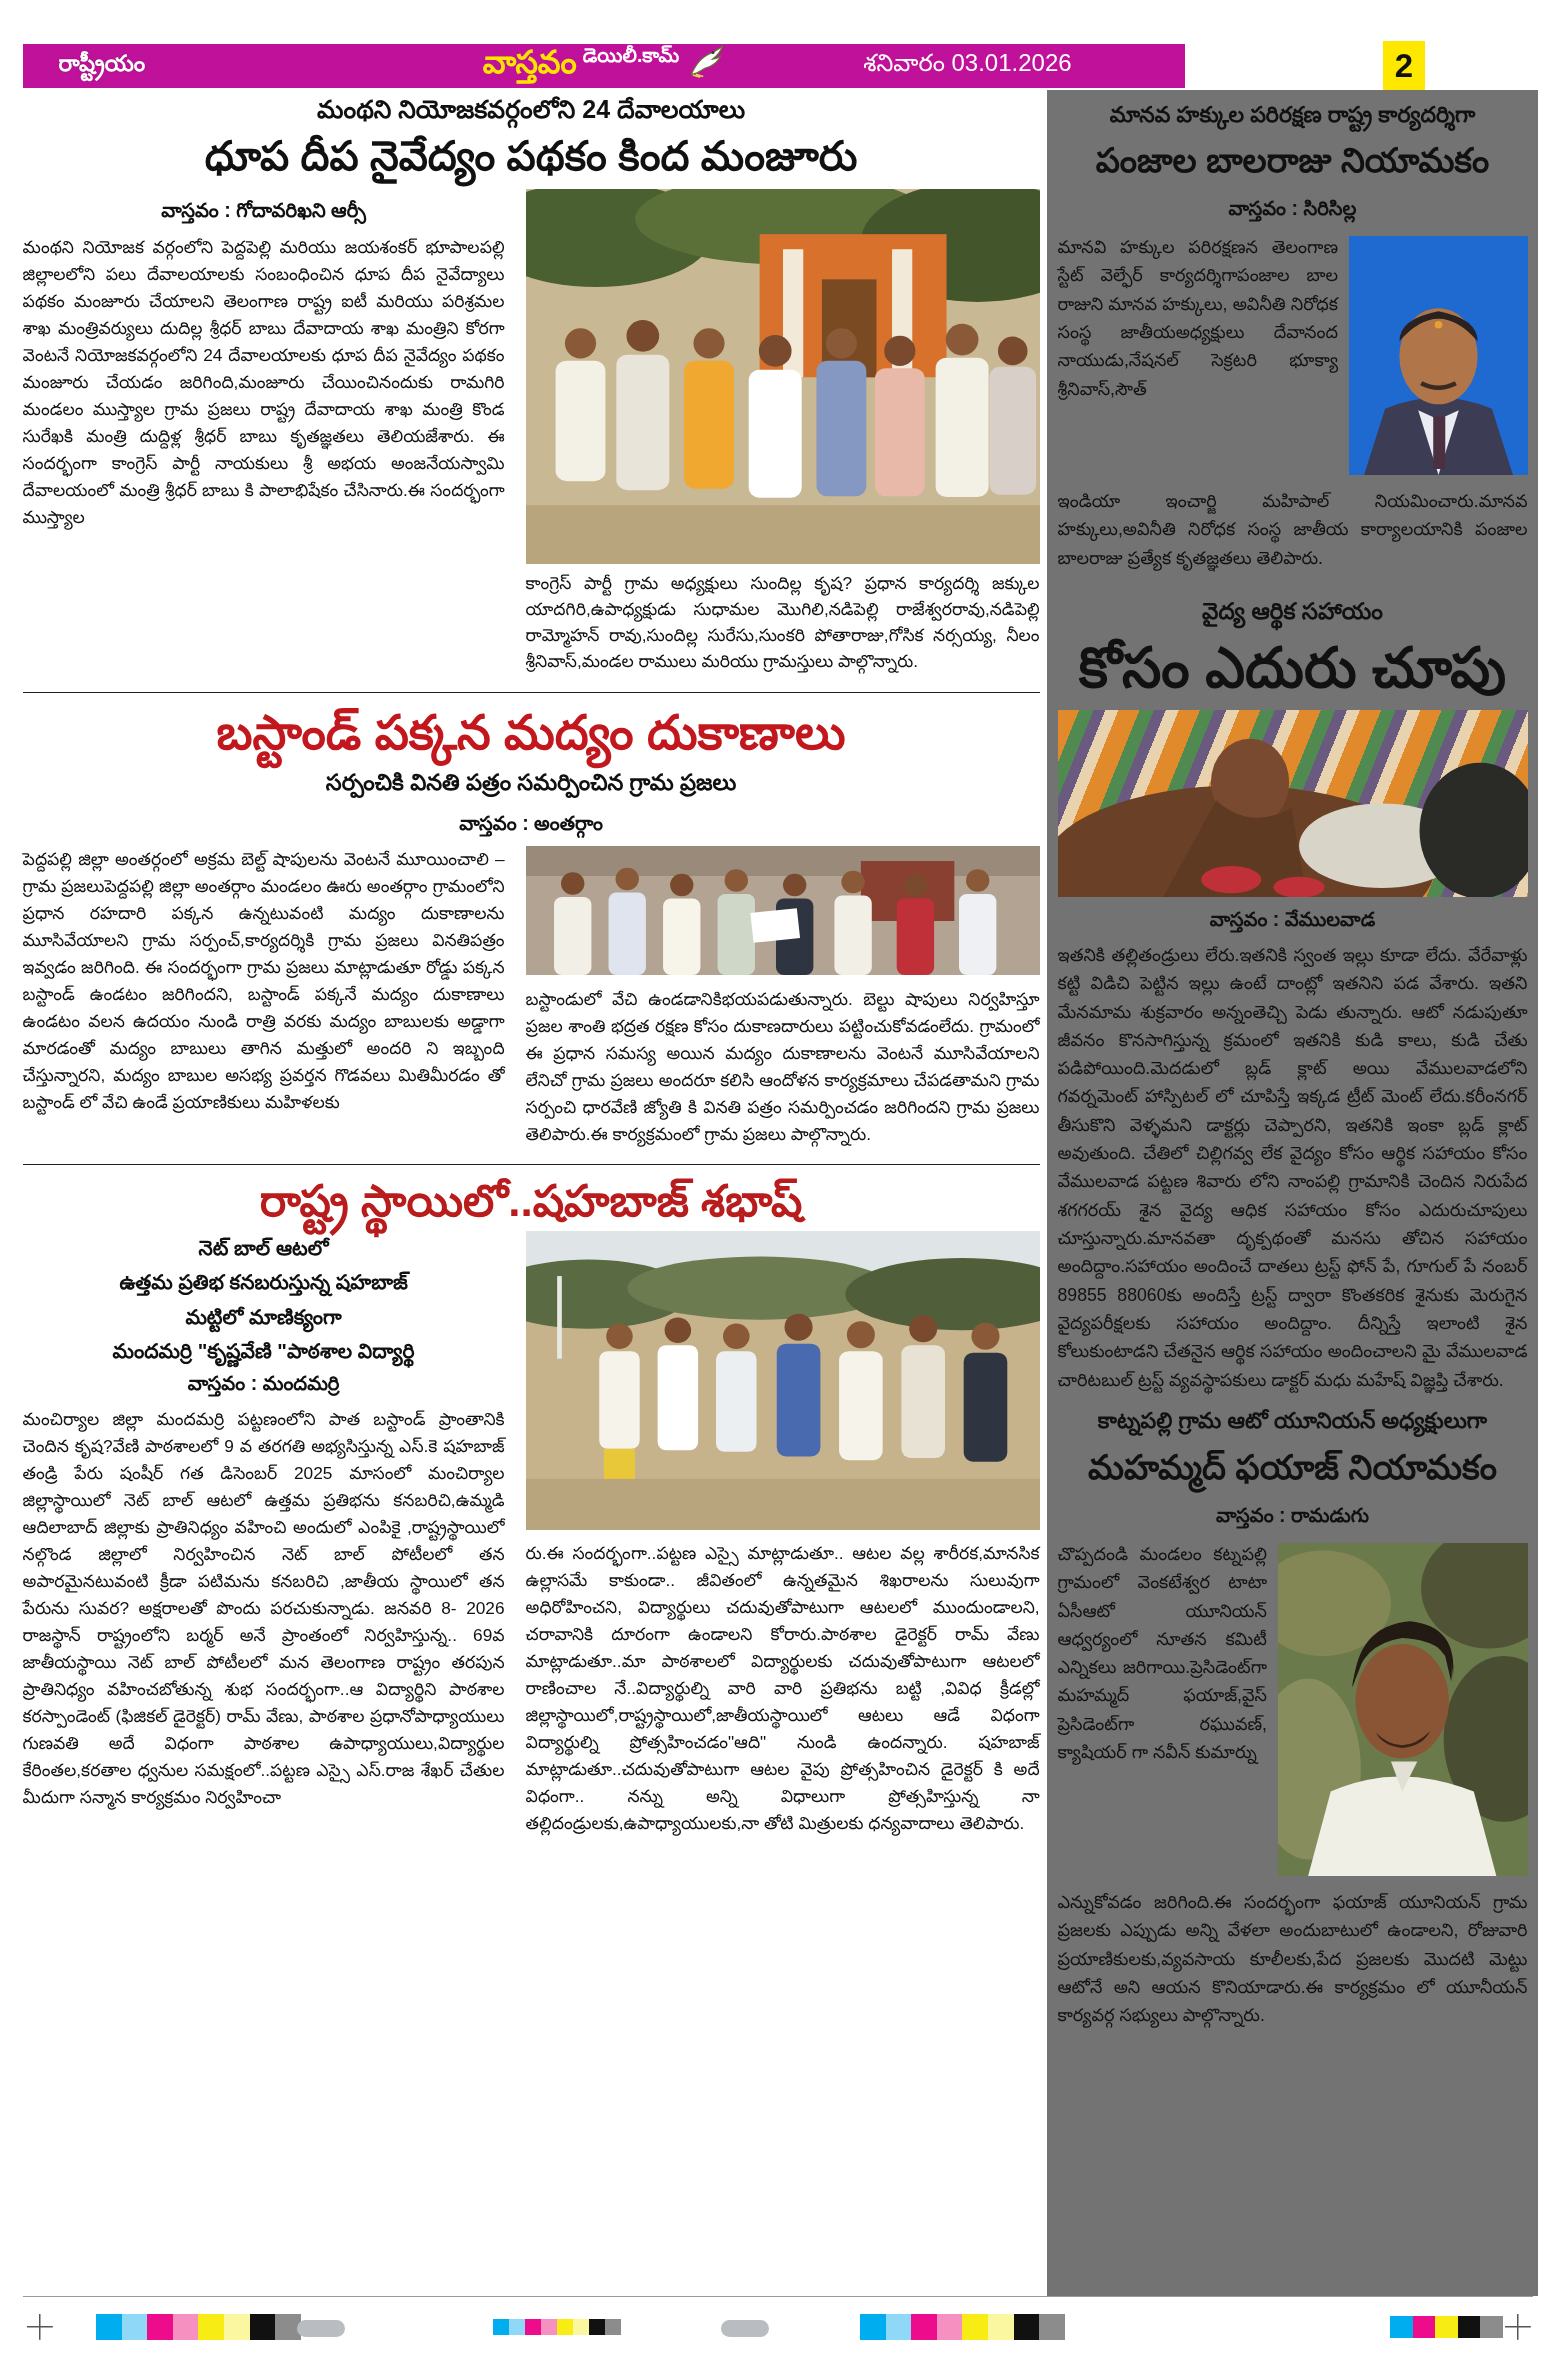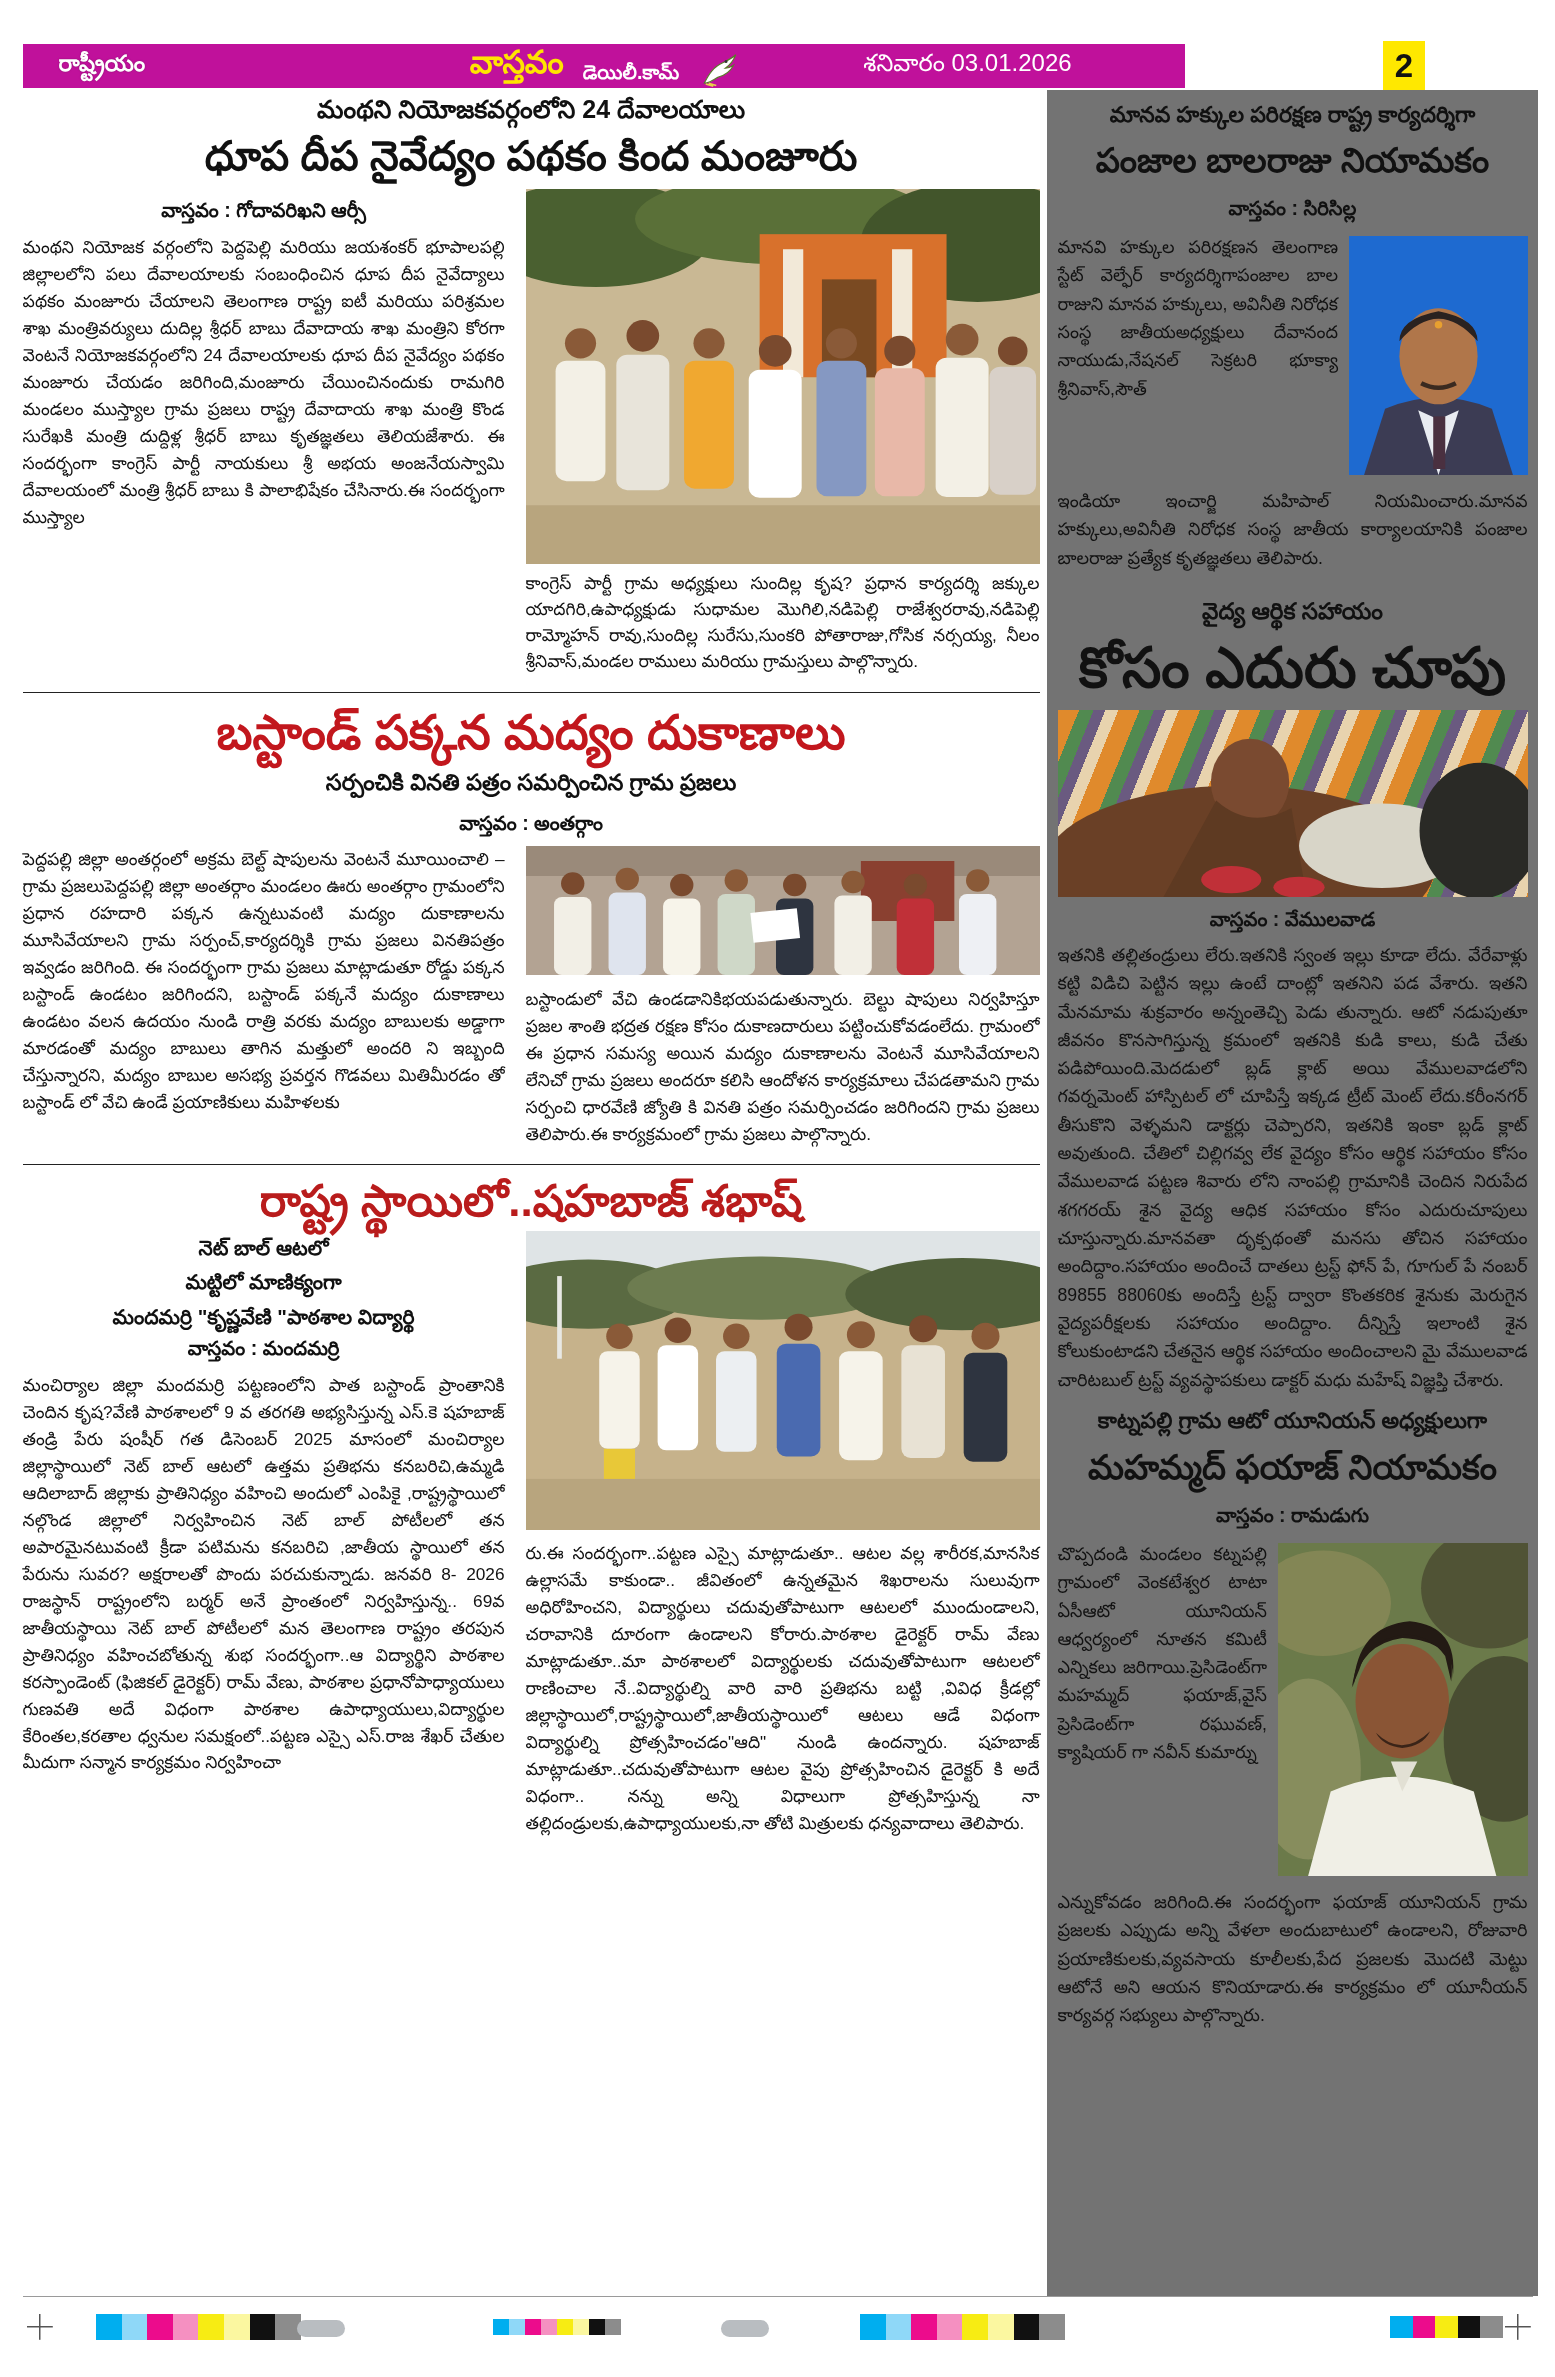--- a/index.html
+++ b/index.html
@@ -4,21 +4,21 @@
 <style>
   html,body{margin:0;padding:0;background:#e9e9e9;}
   .page{position:relative;width:1555px;height:2377px;background:#ffffff;margin:0 auto;
         font-family:"Liberation Sans", sans-serif;color:#111;overflow:hidden;}
 
   
   .topbar{position:absolute;left:22.6px;top:44px;width:1162px;height:44px;background:#c0119b;
           display:flex;align-items:center;}
   .topbar .section{margin-left:36px;font-size:22.6px;font-weight:bold;color:#fff;text-shadow:0 0 1.5px #7a0b63;}
   .brandwrap{position:absolute;left:50%;top:0;height:100%;transform:translateX(-50%);
-             display:flex;align-items:flex-end;gap:19px;white-space:nowrap;}
+             display:flex;align-items:flex-start;gap:6px;white-space:nowrap;}
   .brand{font-size:32px;font-weight:bold;color:#ffe400;}
   .brand-suffix{font-size:19.6px;font-weight:bold;color:#ffffff;}
   .bird{width:39px;height:35px;}
   .topbar .date{position:absolute;right:113px;font-size:24px;color:#fff;}
   .pagebox{position:absolute;left:1383px;top:41px;width:42px;height:50px;background:#ffe800;
            display:flex;align-items:center;justify-content:center;font-size:33px;font-weight:bold;color:#111;}
 
   
   .leftcol{position:absolute;left:22.6px;top:94px;width:1017px;}
   .rightcol{position:absolute;left:1047px;top:90px;width:491px;height:2206px;background:#737373;
@@ -176,20 +176,21 @@
       </div>
     </div>
 
     <hr class="rule">
 
     <div>
       <div class="headline h-a3">రాష్ట్ర స్థాయిలో..షహబాజ్ శభాష్</div>
       <div class="row" style="margin-top:3px;">
         <div>
           <div class="subline">నెట్ బాల్ ఆటలో</div>
+          <div class="subline">ఉత్తమ ప్రతిభ కనబరుస్తున్న షహబాజ్</div>
           <div class="subline">మట్టిలో మాణిక్యంగా</div>
           <div class="subline">మందమర్రి "కృష్ణవేణి "పాఠశాల విద్యార్థి</div>
           <div class="dateline" style="margin-top:3px;">వాస్తవం : మందమర్రి</div>
           <div class="bodytext">మంచిర్యాల జిల్లా మందమర్రి పట్టణంలోని పాత బస్టాండ్ ప్రాంతానికి చెందిన కృష?వేణి పాఠశాలలో 9 వ తరగతి అభ్యసిస్తున్న ఎస్.కె షహబాజ్ తండ్రి పేరు షంషీర్ గత డిసెంబర్ 2025 మాసంలో మంచిర్యాల జిల్లాస్థాయిలో నెట్ బాల్ ఆటలో ఉత్తమ ప్రతిభను కనబరిచి,ఉమ్మడి ఆదిలాబాద్ జిల్లాకు ప్రాతినిధ్యం వహించి అందులో ఎంపికై ,రాష్ట్రస్థాయిలో నల్గొండ జిల్లాలో నిర్వహించిన నెట్ బాల్ పోటీలలో తన అపారమైనటువంటి క్రీడా పటిమను కనబరిచి ,జాతీయ స్థాయిలో తన పేరును సువర? అక్షరాలతో పొందు పరచుకున్నాడు. జనవరి 8- 2026 రాజస్థాన్ రాష్ట్రంలోని బర్మర్ అనే ప్రాంతంలో నిర్వహిస్తున్న..  69వ జాతీయస్థాయి నెట్ బాల్  పోటీలలో మన తెలంగాణ రాష్ట్రం తరపున ప్రాతినిధ్యం వహించబోతున్న శుభ సందర్భంగా..ఆ విద్యార్థిని పాఠశాల కరస్పాండెంట్ (ఫిజికల్ డైరెక్టర్) రామ్ వేణు, పాఠశాల ప్రధానోపాధ్యాయులు గుణవతి అదే విధంగా పాఠశాల ఉపాధ్యాయులు,విద్యార్థుల కేరింతల,కరతాల ధ్వనుల సమక్షంలో..పట్టణ ఎస్సై ఎస్.రాజ శేఖర్ చేతుల మీదుగా సన్మాన కార్యక్రమం నిర్వహించా</div>
         </div>
         <div>
           <div class="photo" style="height:299px;">
             <svg width="100%" height="100%" viewBox="0 0 660 398" preserveAspectRatio="none">
               <rect width="660" height="398" fill="#c6b28b"></rect>
               <rect x="0" y="0" width="660" height="84" fill="#dfe4e6"></rect>

